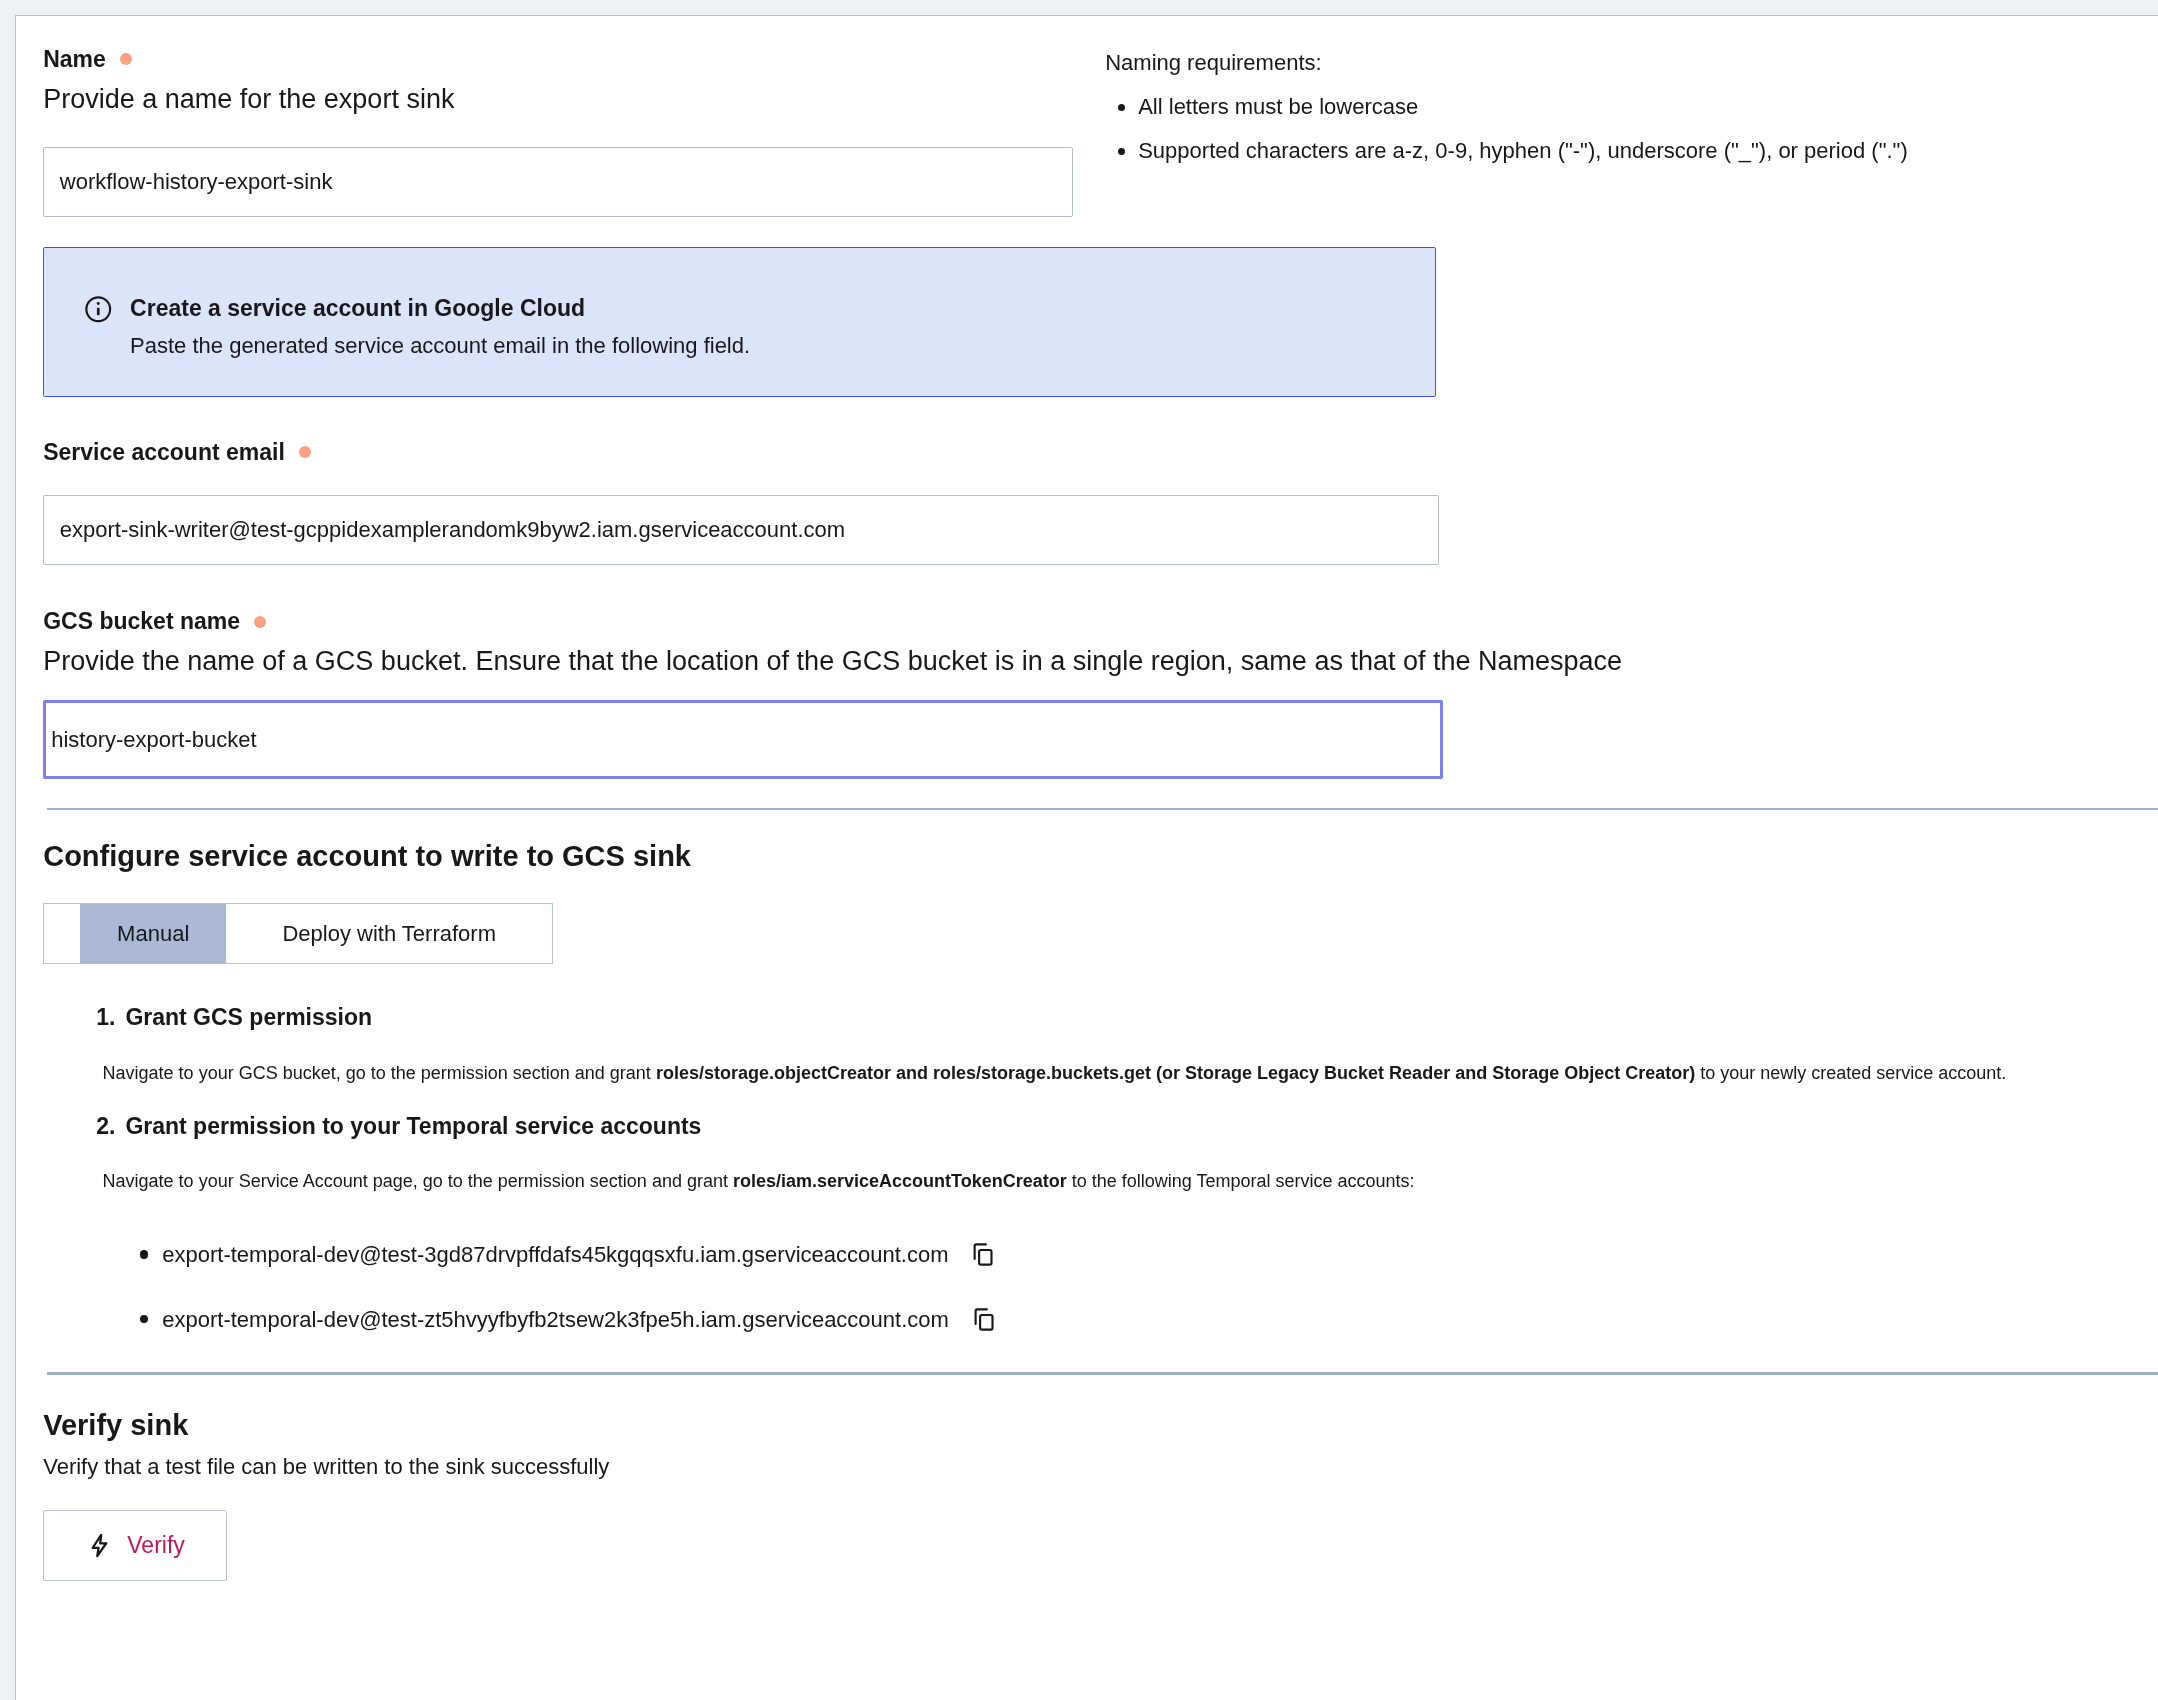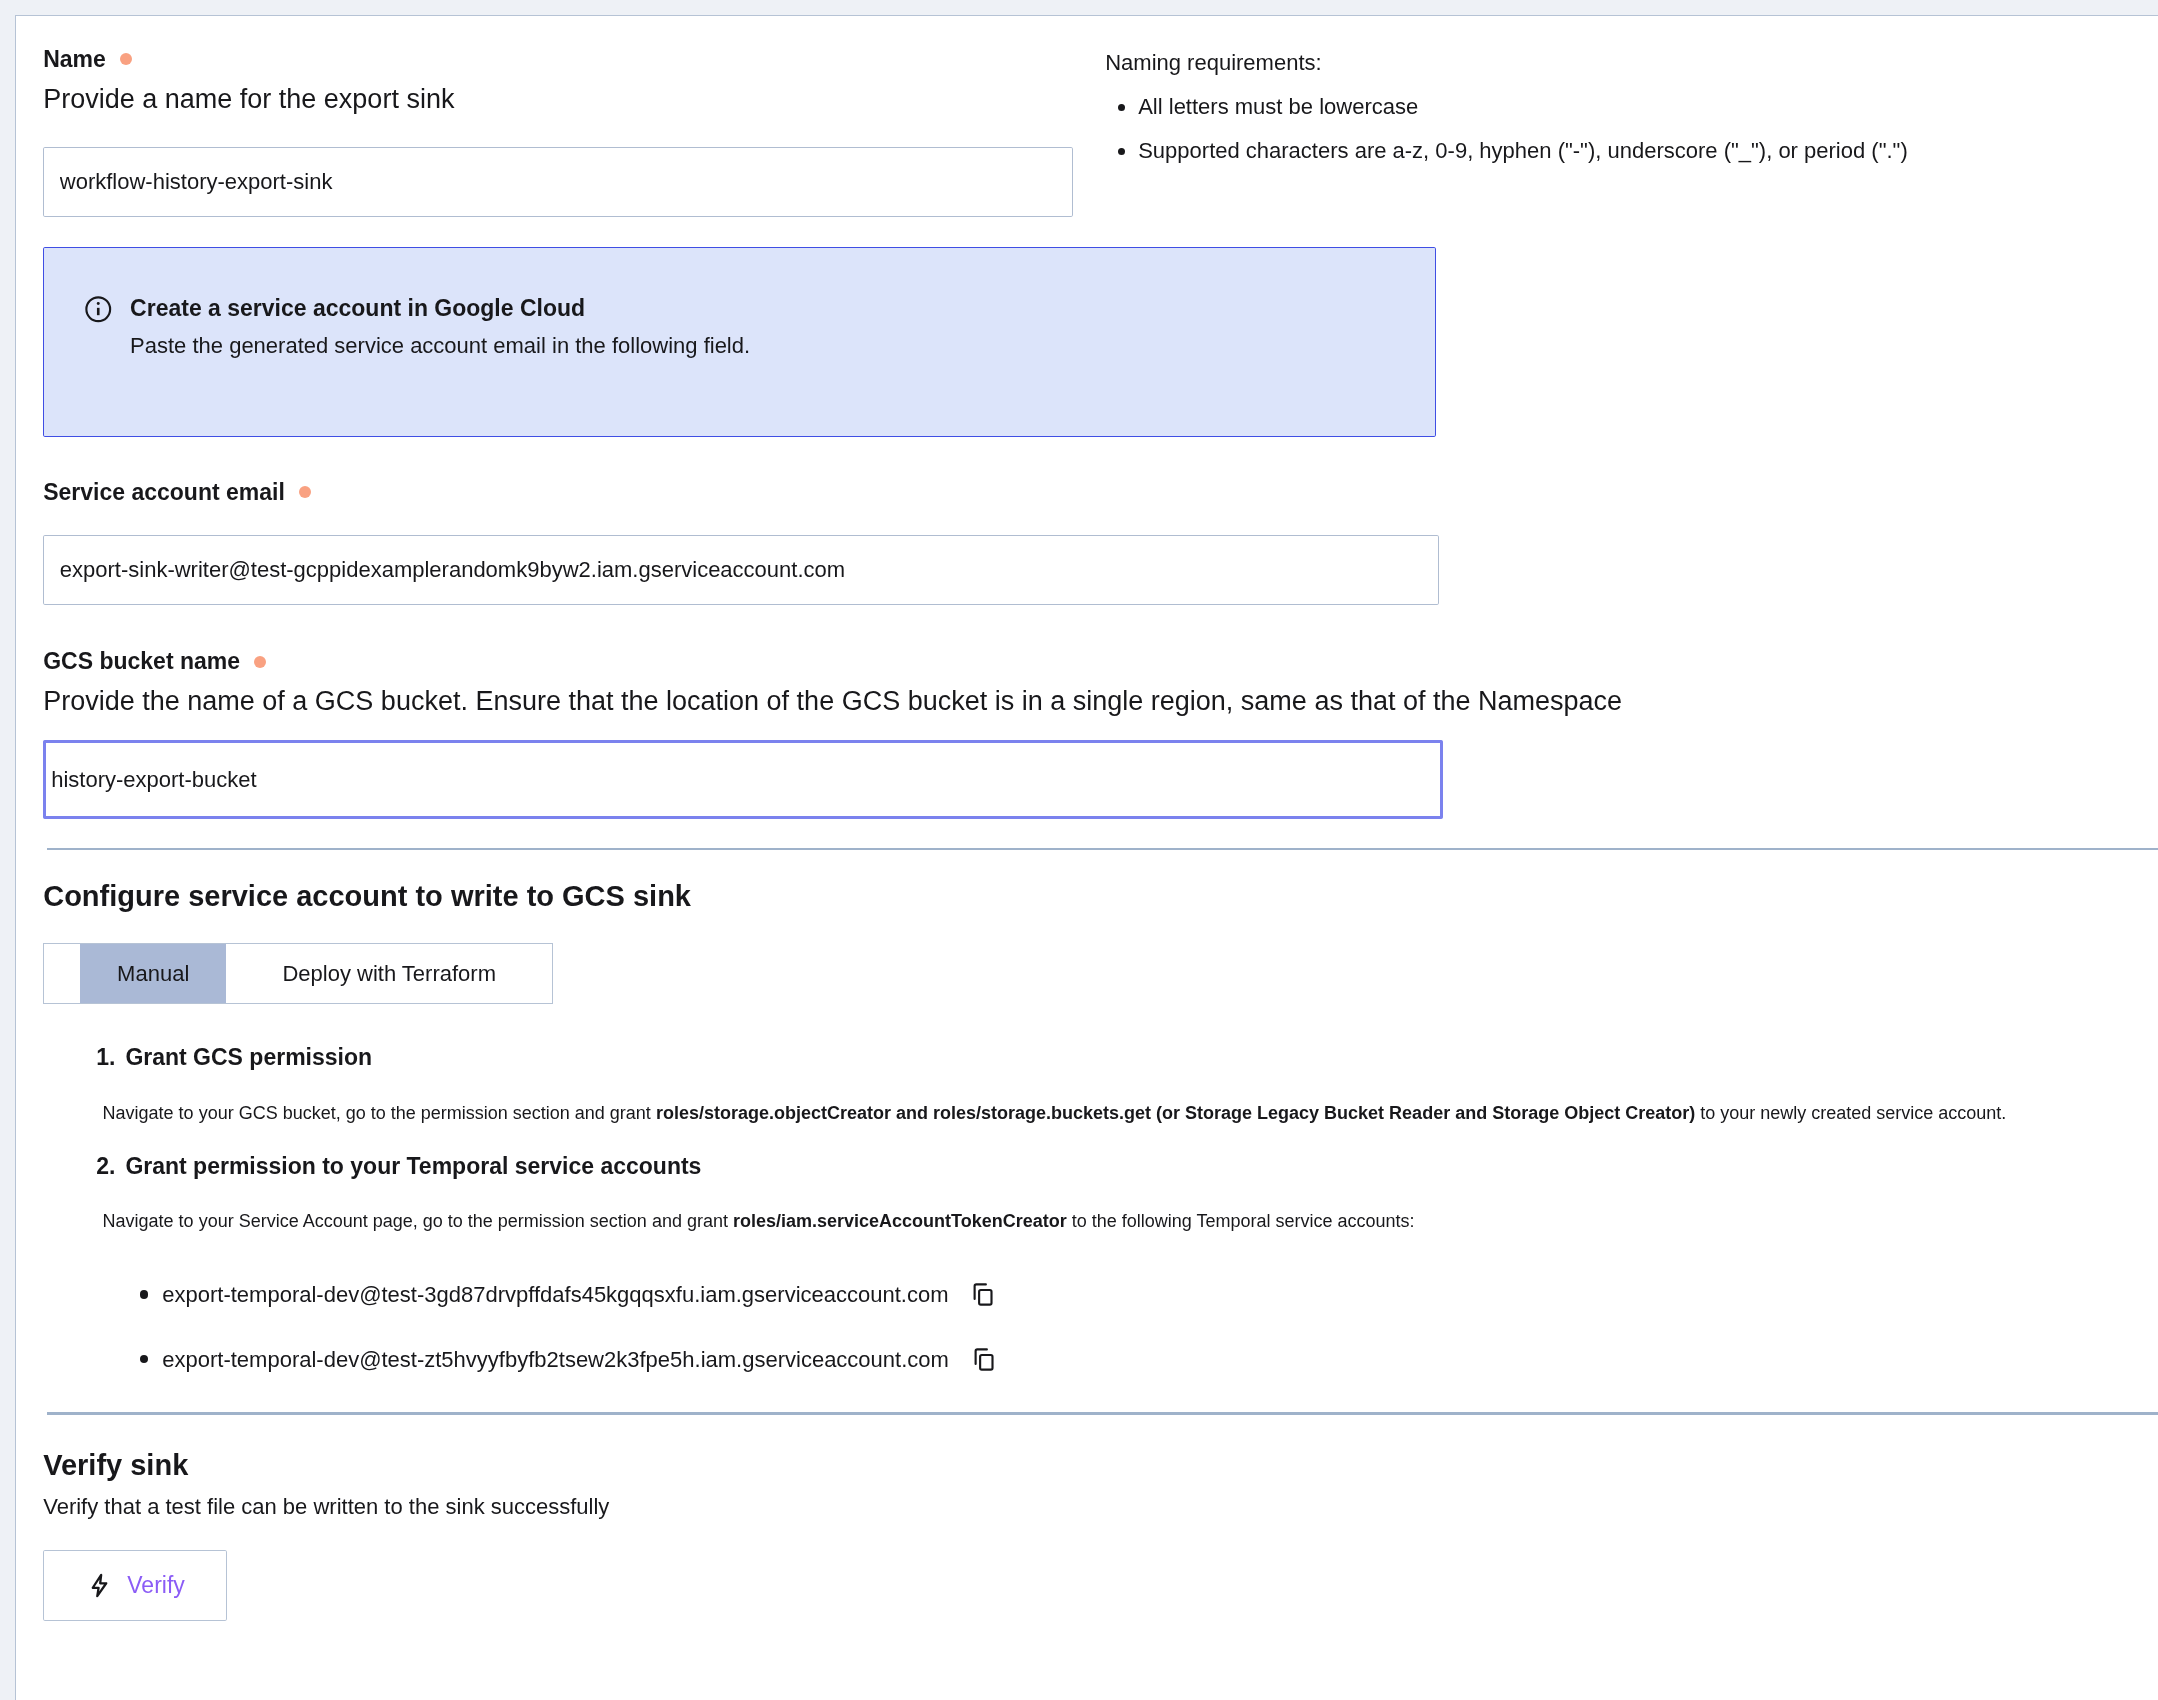--- a/index.html
+++ b/index.html
@@ -36,21 +36,21 @@
     outline:none;
   }
   .top-row { position:relative; }
   .name-input { margin-top:33px; width:1030px; }
   .naming-req { position:absolute; left:1062px; top:3.7px; width:1074px; }
   .nr-title { font-size:22px; line-height:29px; }
   .naming-req ul { margin-top:13px; padding-left:33px; }
   .naming-req li { font-size:22px; line-height:29px; margin-top:14.7px; list-style:disc; }
   .info-banner {
     margin-top:30px;
-    width:1393px; height:190px;
+    width:1393px; height:150px;
     background:#dce4fa;
     border:1.8px solid #3f4ee4;
     border-radius:1.8px;
     display:flex;
     align-items:flex-start;
     padding:46px 18.4px 0 40px;
   }
   .info-banner .ib-icon { flex:0 0 auto; margin-top:1.8px; }
   .ib-text { margin-left:17.4px; }
   .ib-title { font-weight:bold; font-size:23px; line-height:29px; }
@@ -86,21 +86,21 @@
   .verify-desc { margin-top:12px; font-size:22px; line-height:29px; }
   .verify-btn {
     margin-top:28.5px;
     display:inline-flex; align-items:center; justify-content:center;
     gap:14.7px;
     height:71px; min-width:184px;
     background:#fff;
     border:1.8px solid #b6c3d5;
     border-radius:1.8px;
     font-family:"Liberation Sans", sans-serif;
-    font-size:23px; color:#8b5cf6;
+    font-size:23px; color:#be185d;
     cursor:pointer;
     padding:0 29px;
   }
   svg { display:block; }
 </style>
 </head>
 <body>
 
 <div class="card">
 

